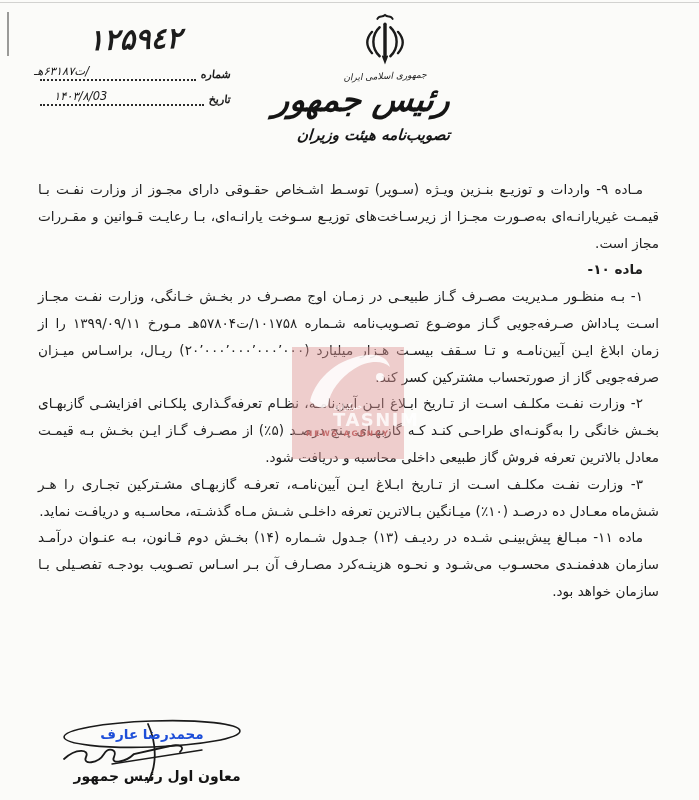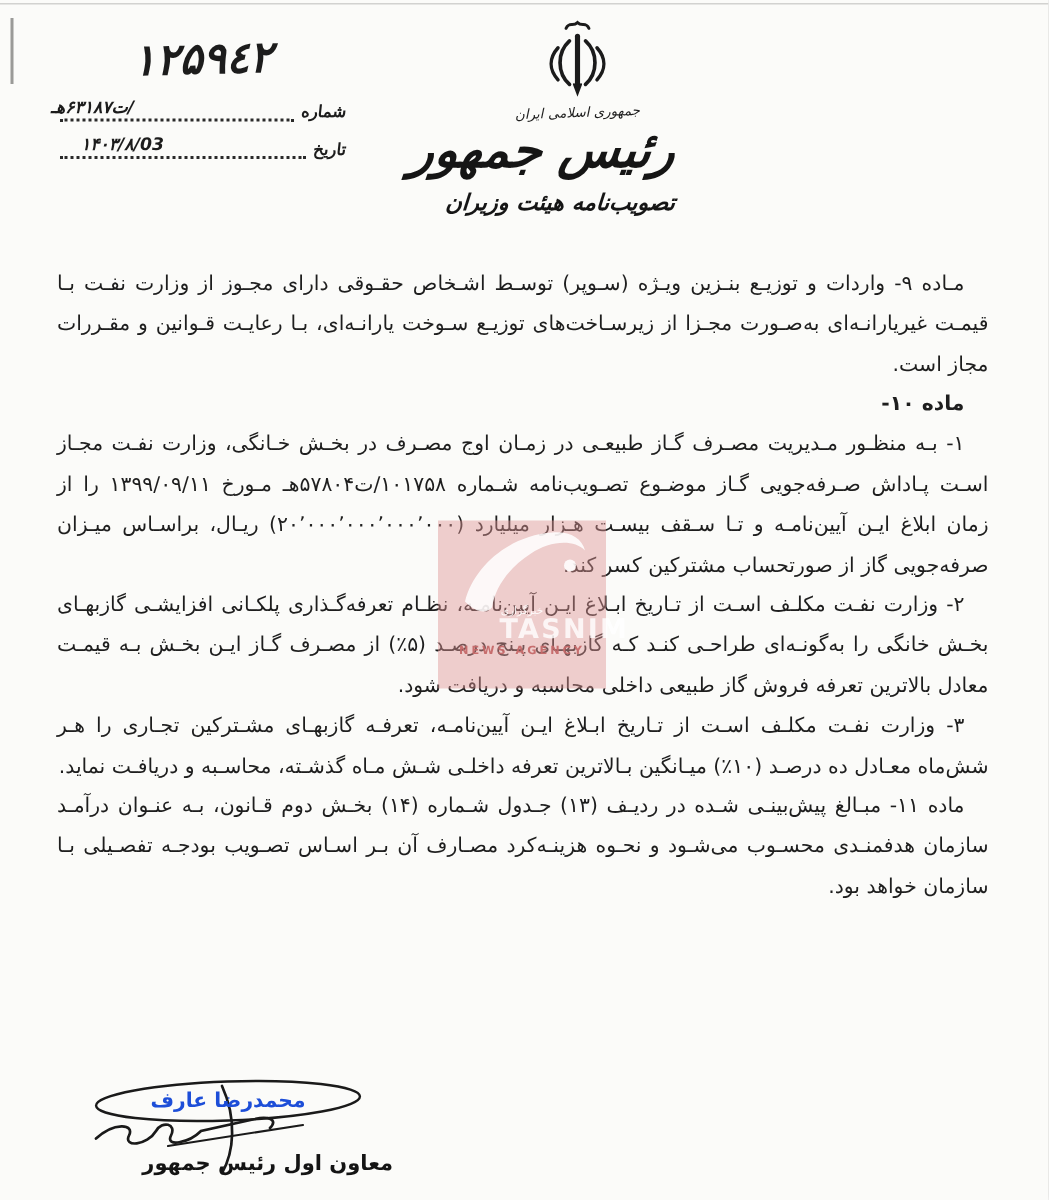--- a/index.html
+++ b/index.html
@@ -16,21 +16,21 @@
   
   .ref-block{position:absolute;top:22px;left:40px;width:190px;direction:rtl;}
   .ref-number{
     font-size:29px;font-weight:bold;letter-spacing:4px;text-align:center;
     transform:rotate(-1.5deg);font-style:italic;color:#1c1c1c;
   }
   .field-row{display:flex;direction:rtl;align-items:flex-end;margin-top:9px;font-size:11px;}
   .field-label{font-style:italic;font-weight:bold;padding-left:4px;transform:skewX(8deg);color:#1c1c1c;white-space:nowrap;}
   .dots{flex:1;border-bottom:2px dotted #2a2a2a;height:14px;position:relative;}
   .over-value{
-    position:absolute;bottom:1px;font-size:11.5px;font-weight:bold;font-style:italic;
+    position:absolute;bottom:1px;font-size:11.5px;font-weight:normal;font-style:italic;
     white-space:nowrap;color:#1c1c1c;direction:rtl;
   }
   .over-value.number-val{left:-6px;}
   .over-value.date-val{left:14px;}
 
   
   .emblem-block{position:absolute;top:12px;left:320px;width:130px;text-align:center;direction:rtl;}
   .emblem-svg{display:block;margin:0 auto;}
   .country{font-size:9px;font-style:italic;margin-top:1px;color:#1c1c1c;transform:rotate(-2deg);}
   .office{
@@ -62,21 +62,21 @@
   .wm-sub{font-size:7.5px;color:rgba(196,104,104,0.95);letter-spacing:2px;font-weight:bold;}
 
   
   .sig-block{position:absolute;left:52px;top:712px;width:230px;height:85px;direction:rtl;}
   .sig-svg{position:absolute;top:0;left:0;}
   .sig-name{
     position:absolute;top:14px;left:0;width:200px;text-align:center;
     font-size:13.5px;font-weight:bold;color:#1d4ed8;
   }
   .sig-title{
-    position:absolute;top:56px;left:0;width:210px;text-align:right;
+    position:absolute;top:56px;left:0;width:210px;text-align:center;
     font-size:14px;font-weight:bold;color:#141414;letter-spacing:.5px;
   }
 </style>
 </head>
 <body>
 
 <div class="page">
 
   <div class="scan-topline"></div>
   <div class="scan-lefttick"></div>

